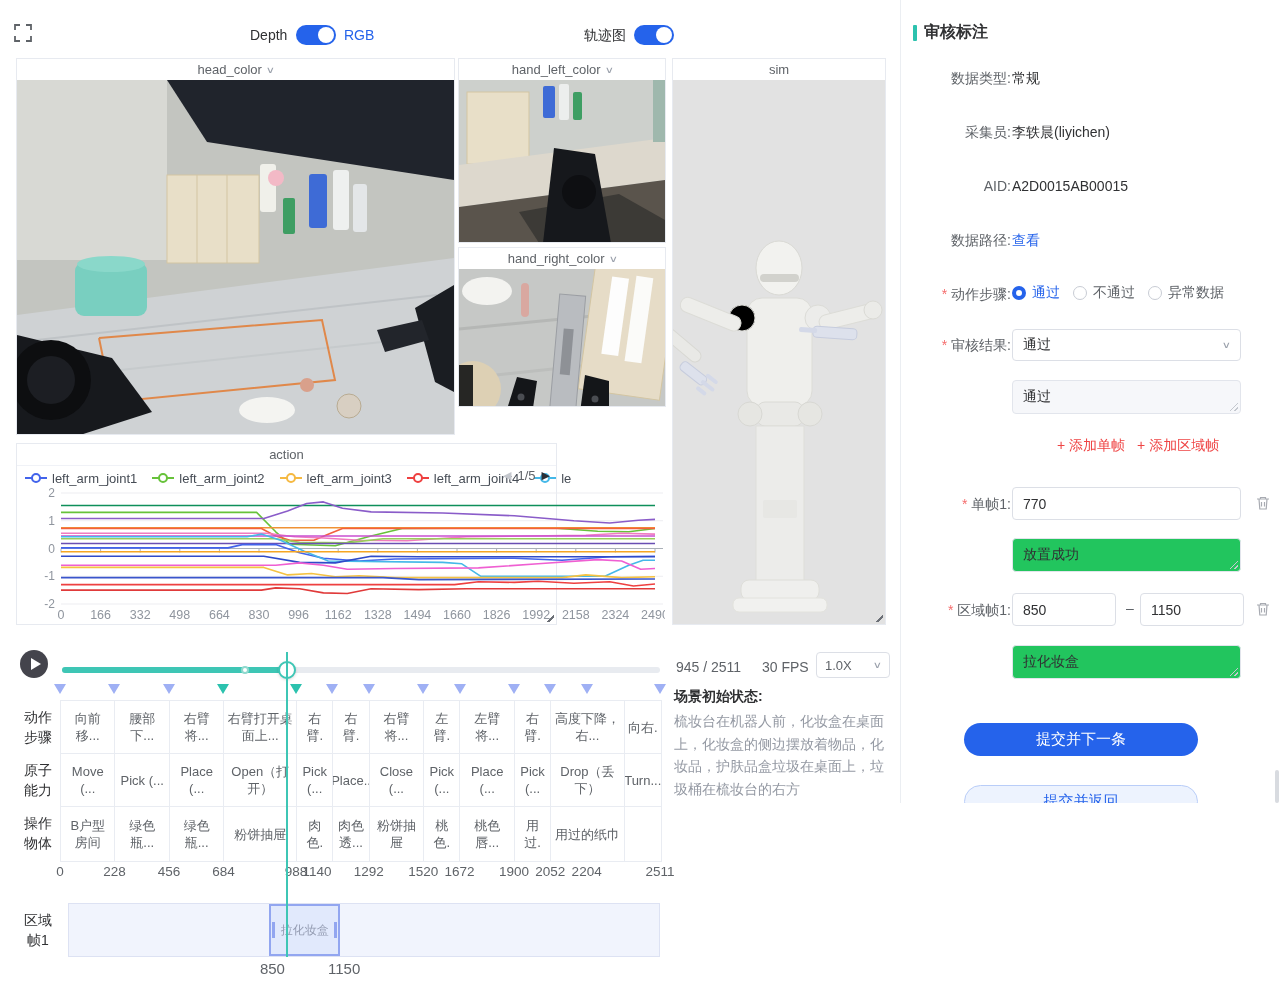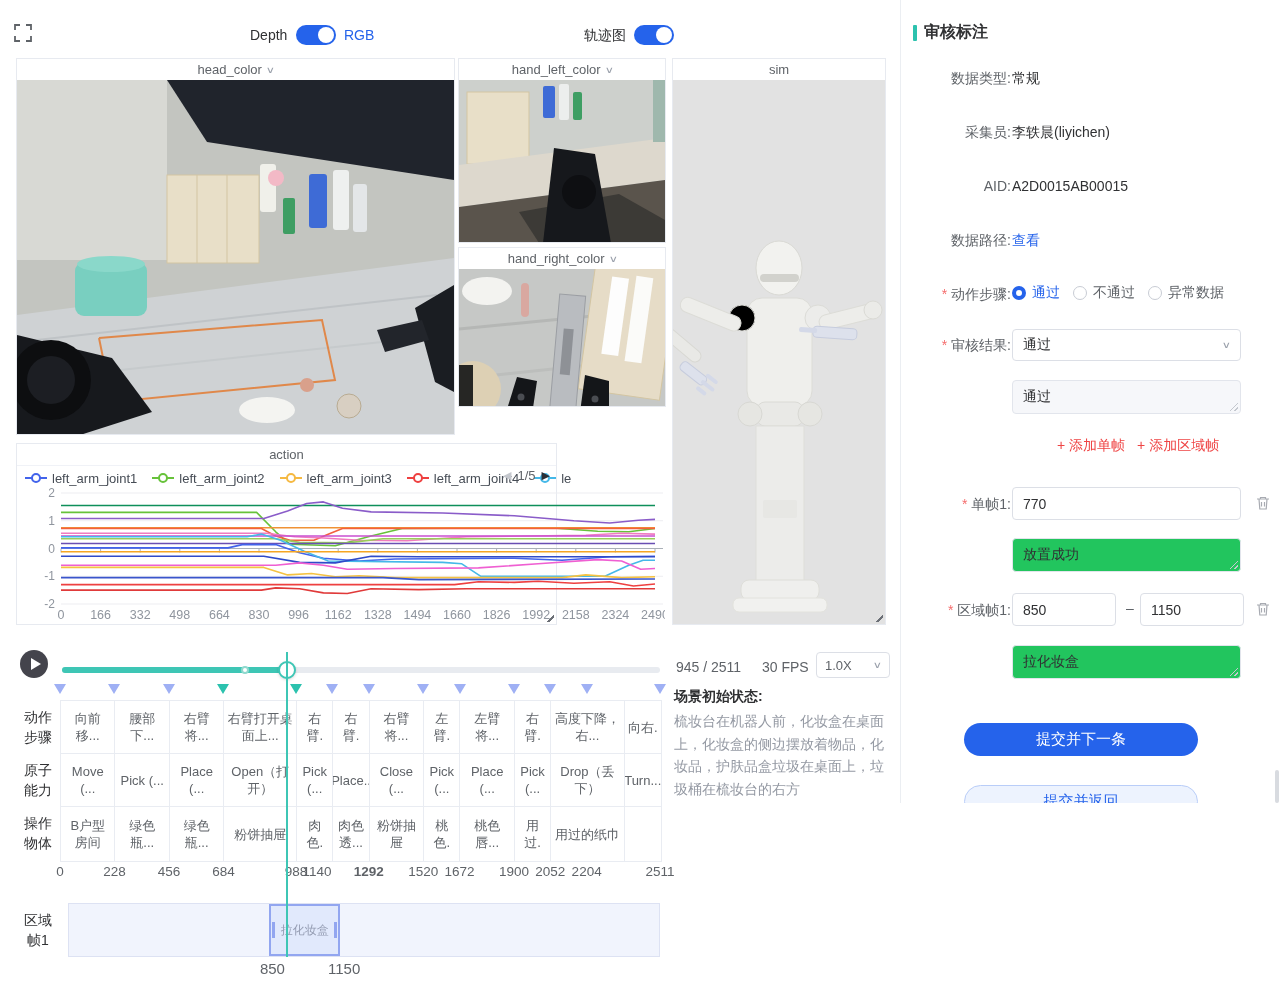--- a/index.html
+++ b/index.html
@@ -516,21 +516,21 @@
         </div>
       </div>
     </div>
   <div id="frame-ticks">
       <span class="tick-label" style="left: 60px; top: 864px;">0</span>
       <span class="tick-label" style="left: 114.48px; top: 864px;">228</span>
       <span class="tick-label" style="left: 168.961px; top: 864px;">456</span>
       <span class="tick-label" style="left: 223.441px; top: 864px;">684</span>
       <span class="tick-label" style="left: 296.081px; top: 864px;">988</span>
       <span class="tick-label" style="left: 317px; top: 864px;">1140</span>
-      <span class="tick-label" style="left: 368.722px; top: 864px; font-weight: bold;">1292</span>
+      <span class="tick-label" style="left: 368.722px; top: 864px;">1292</span>
       <span class="tick-label" style="left: 423.202px; top: 864px;">1520</span>
       <span class="tick-label" style="left: 459.522px; top: 864px;">1672</span>
       <span class="tick-label" style="left: 514.002px; top: 864px;">1900</span>
       <span class="tick-label" style="left: 550.323px; top: 864px;">2052</span>
       <span class="tick-label" style="left: 586.643px; top: 864px;">2204</span>
       <span class="tick-label" style="left: 660px; top: 864px;">2511</span>
     </div>
 
   <div class="row-label" style="left:20px;top:903px;height:54px;width:36px">区域帧1</div>
   <div class="region-track" style="left:68px;top:903px;width:592px;height:54px">

